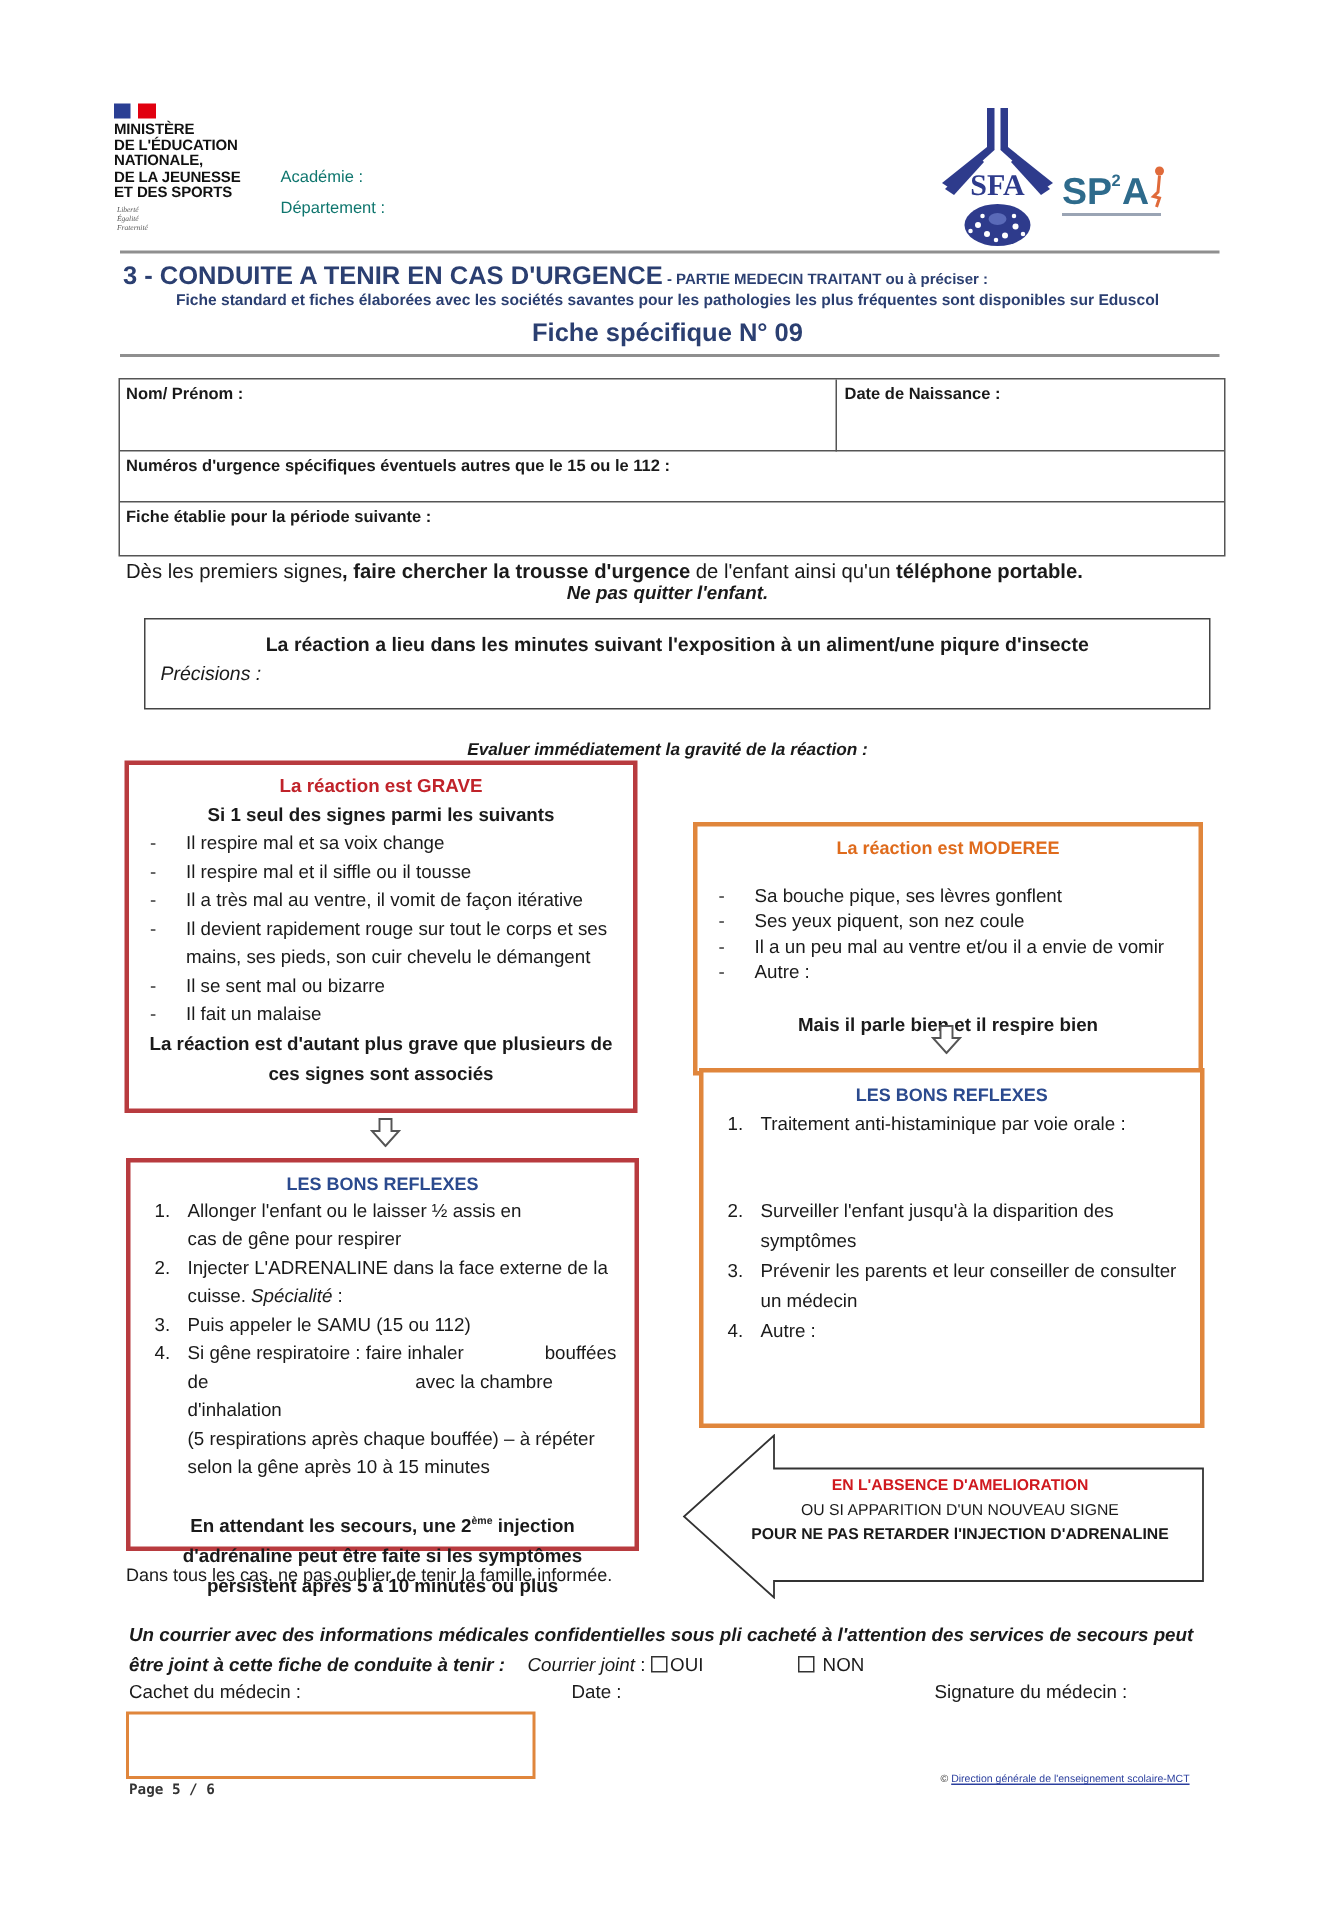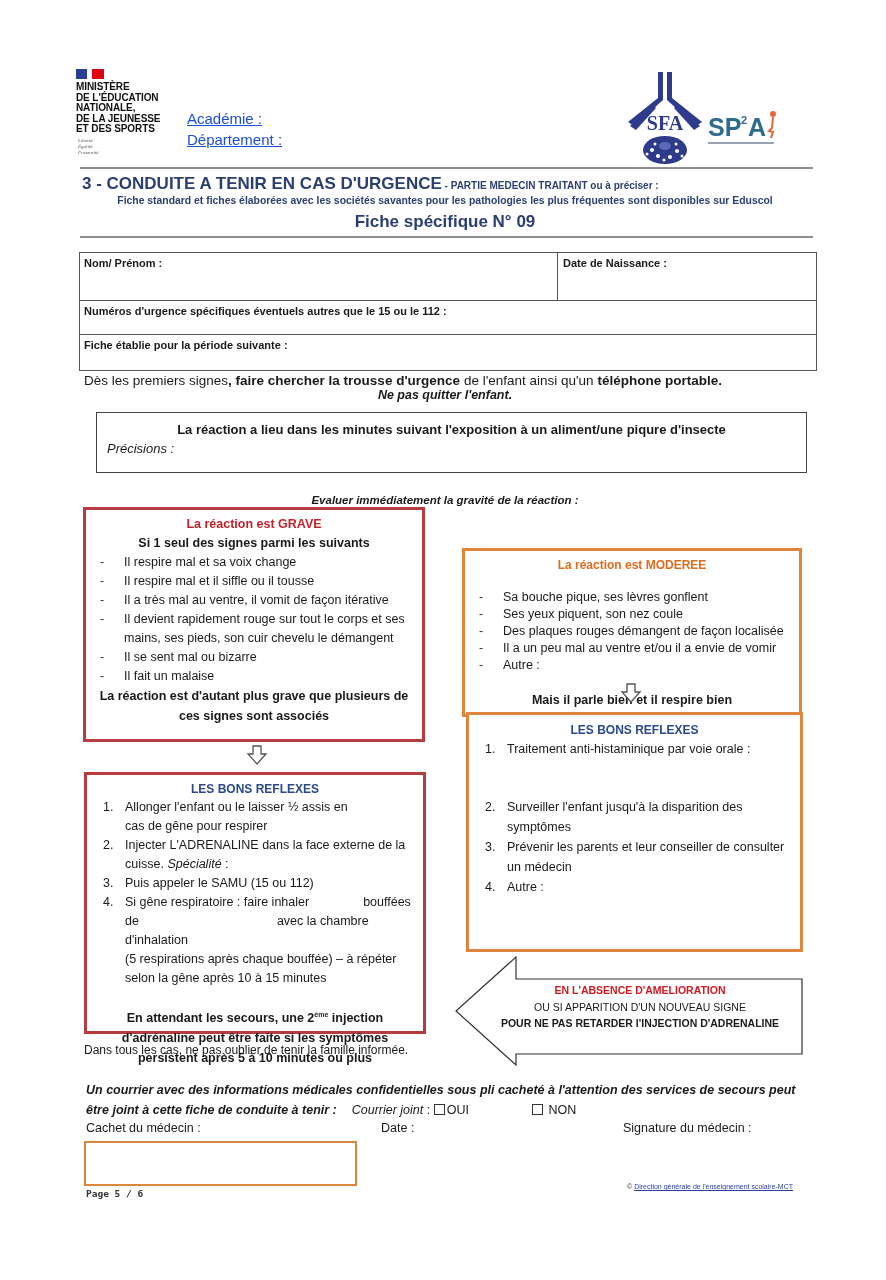--- a/index.html
+++ b/index.html
@@ -6,21 +6,21 @@
   html, body { width: 886px; height: 1280px; background: #ffffff; }
   body { font-family: "Liberation Sans", sans-serif; color: #1a1a1a; position: relative; overflow: hidden; }
   .abs { position: absolute; }
 
   
   .flag { left: 76px; top: 69px; width: 28px; height: 10px; }
   .flag .b { position: absolute; left: 0; top: 0; width: 11px; height: 10px; background: #2a3f94; }
   .flag .r { position: absolute; left: 16px; top: 0; width: 12px; height: 10px; background: #e1000f; }
   .ministry { left: 76px; top: 82px; font-weight: 900; font-size: 10px; line-height: 10.5px; letter-spacing: -0.1px; color: #111; }
   .motto { left: 78px; top: 138px; font-style: italic; font-size: 5px; line-height: 6px; color: #555; font-family: "Liberation Serif", serif; }
-  .acad { left: 187px; top: 108px; font-size: 15px; line-height: 21px; color: #1d4ed8; text-decoration: underline; }
+  .acad { left: 187px; top: 108px; font-size: 11px; line-height: 21px; color: #0f766e; }
   .sfa-logo { left: 622px; top: 68px; width: 86px; height: 98px; }
   .sp2a-logo { left: 706px; top: 106px; width: 80px; height: 46px; }
   .hr1 { left: 80px; top: 167px; width: 733px; height: 2px; background: #8f8f8f; }
 
   .title-main { left: 82px; top: 174px; font-weight: bold; font-size: 17px; color: #2b3f71; }
   .title-main .sub { font-size: 10px; margin-top: 19px; }
   .title-sub { left: 80px; top: 195px; width: 730px; text-align: center; font-weight: bold; font-size: 10.4px; color: #2b3f71; }
   .title-fiche { left: 80px; top: 212px; width: 730px; text-align: center; font-weight: bold; font-size: 17px; color: #2b3f71; }
   .hr2 { left: 80px; top: 236px; width: 733px; height: 2px; background: #8f8f8f; }
 
@@ -200,21 +200,20 @@
 <svg class="abs down-arrow arrow-grave" viewBox="0 0 22 20">
   <polygon points="7,1 15,1 15,9 20,9 11,19 2,9 7,9" fill="#fff" stroke="#555" stroke-width="1.3"></polygon>
 </svg>
 
 <div class="abs box orange moderee">
   <div class="box-title t-orange" style="line-height:19px;">La réaction est MODEREE</div>
   <div style="height:14px;"></div>
   <ul class="blist" style="line-height:17px;">
     <li>Sa bouche pique, ses lèvres gonflent</li>
     <li>Ses yeux piquent, son nez coule</li>
-    <li>Des plaques rouges démangent de façon localisée</li>
     <li>Il a un peu mal au ventre et/ou il a envie de vomir</li>
     <li>Autre :</li>
   </ul>
   <div style="height:16px;"></div>
   <div class="cbold">Mais il parle bien et il respire bien</div>
 </div>
 
 <svg class="abs down-arrow arrow-mod" viewBox="0 0 22 20">
   <polygon points="7,1 15,1 15,9 20,9 11,19 2,9 7,9" fill="#fff" stroke="#555" stroke-width="1.3"></polygon>
 </svg>

